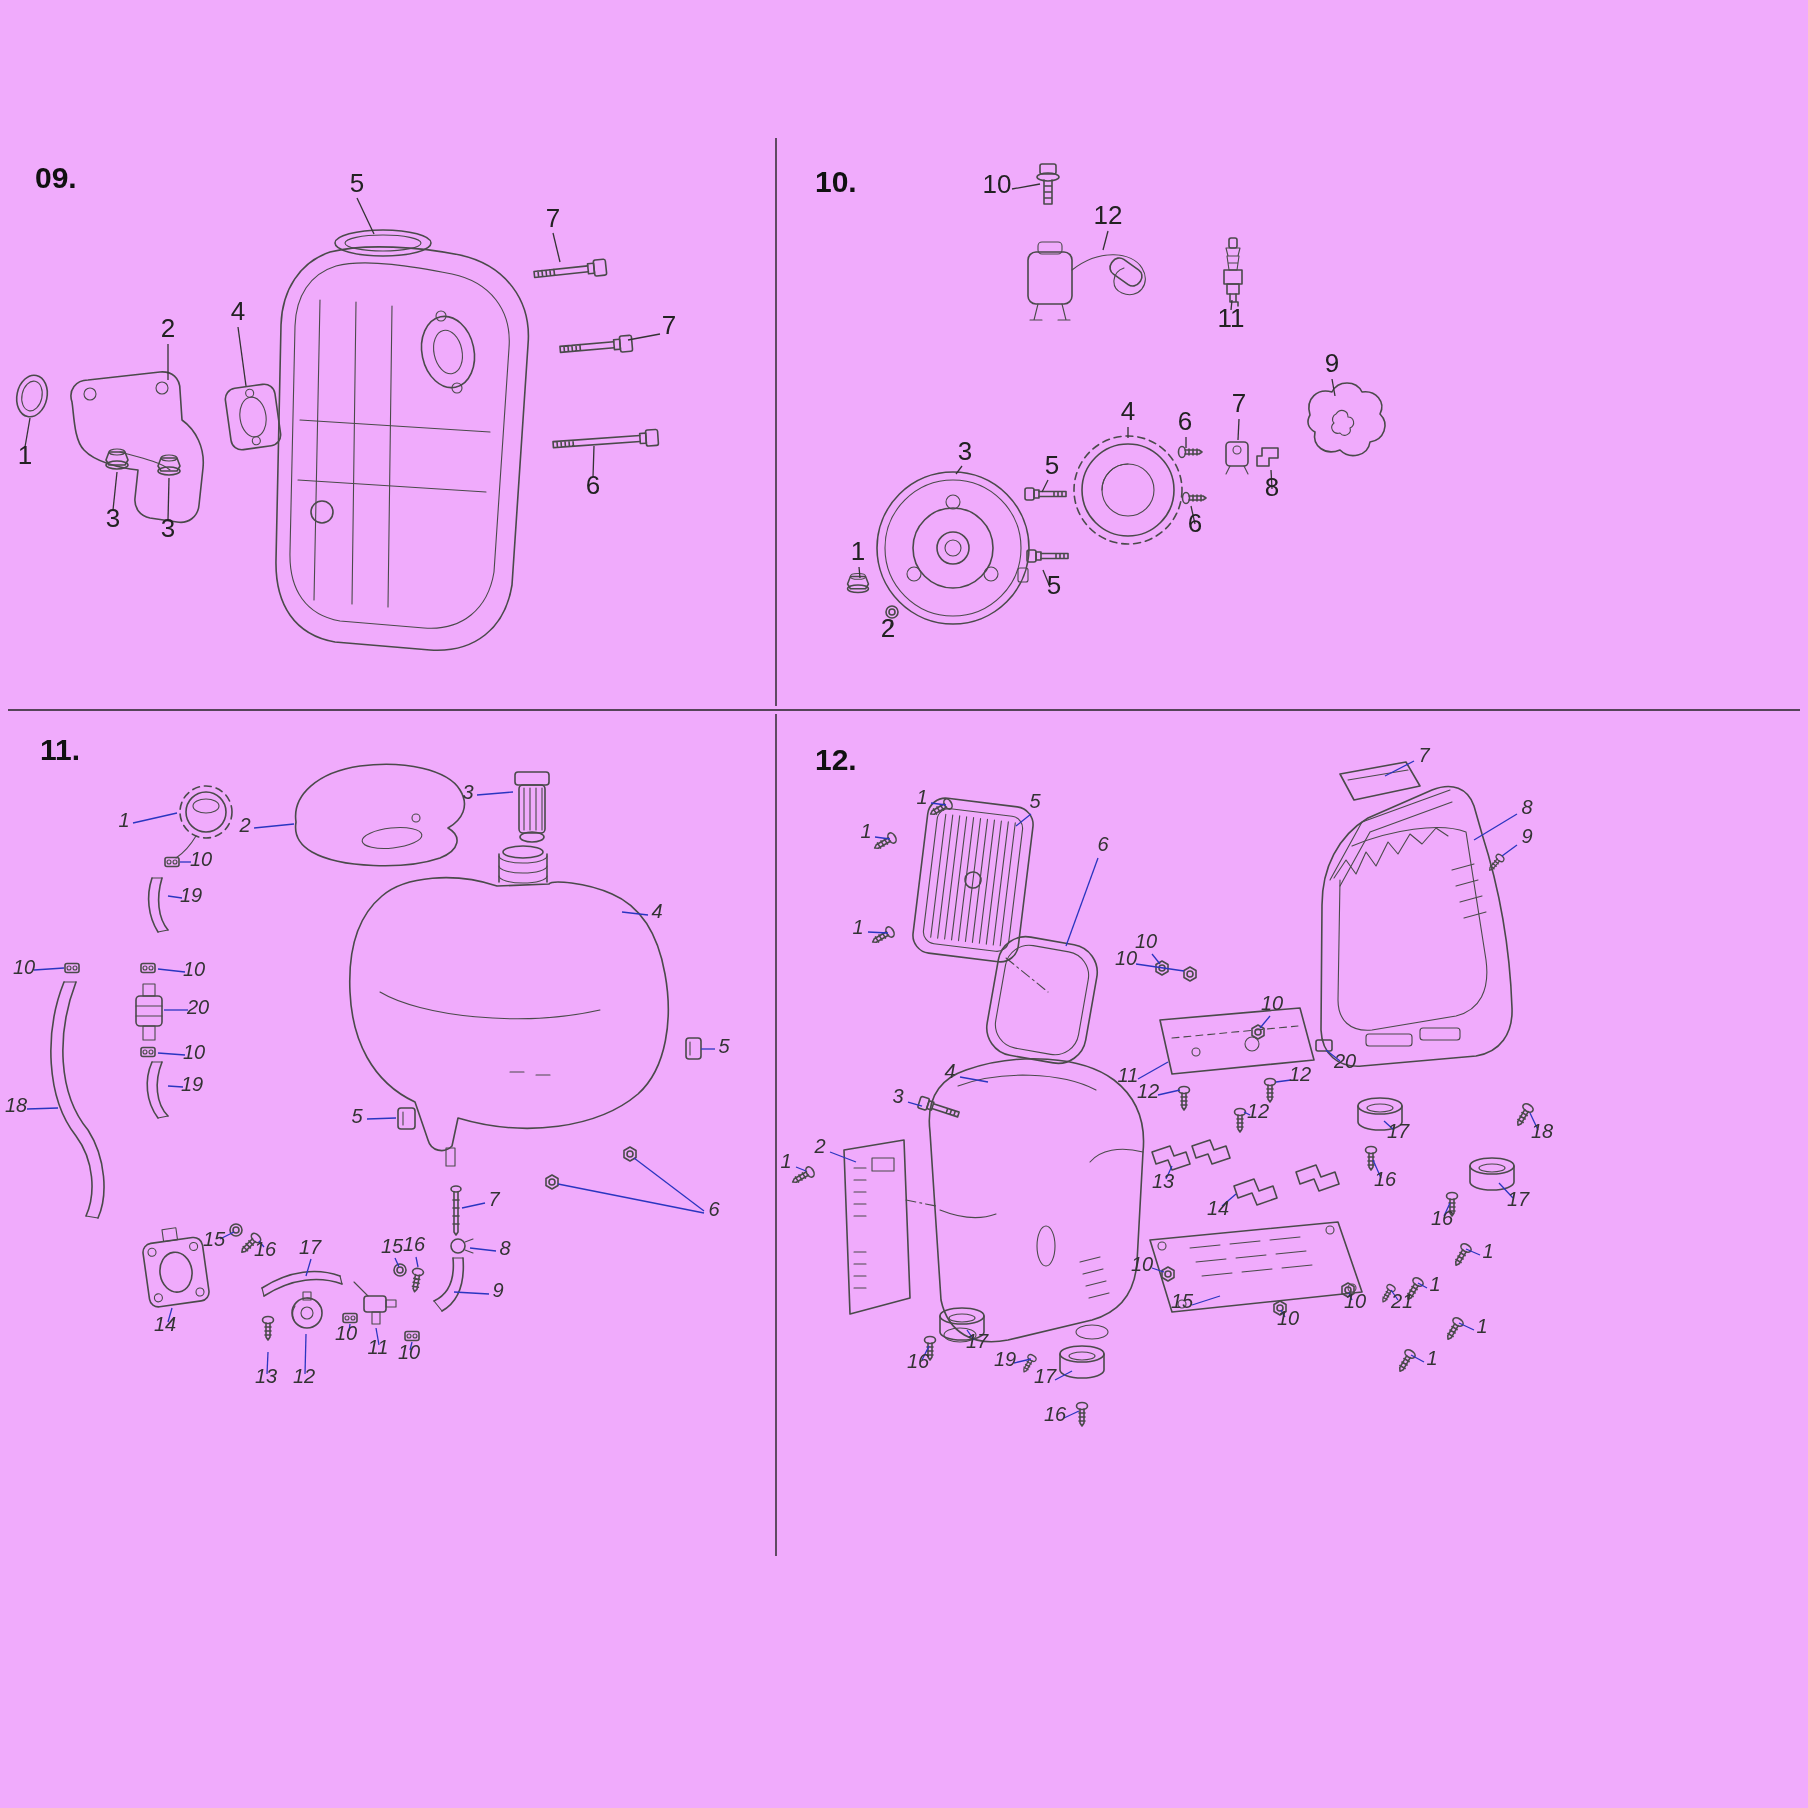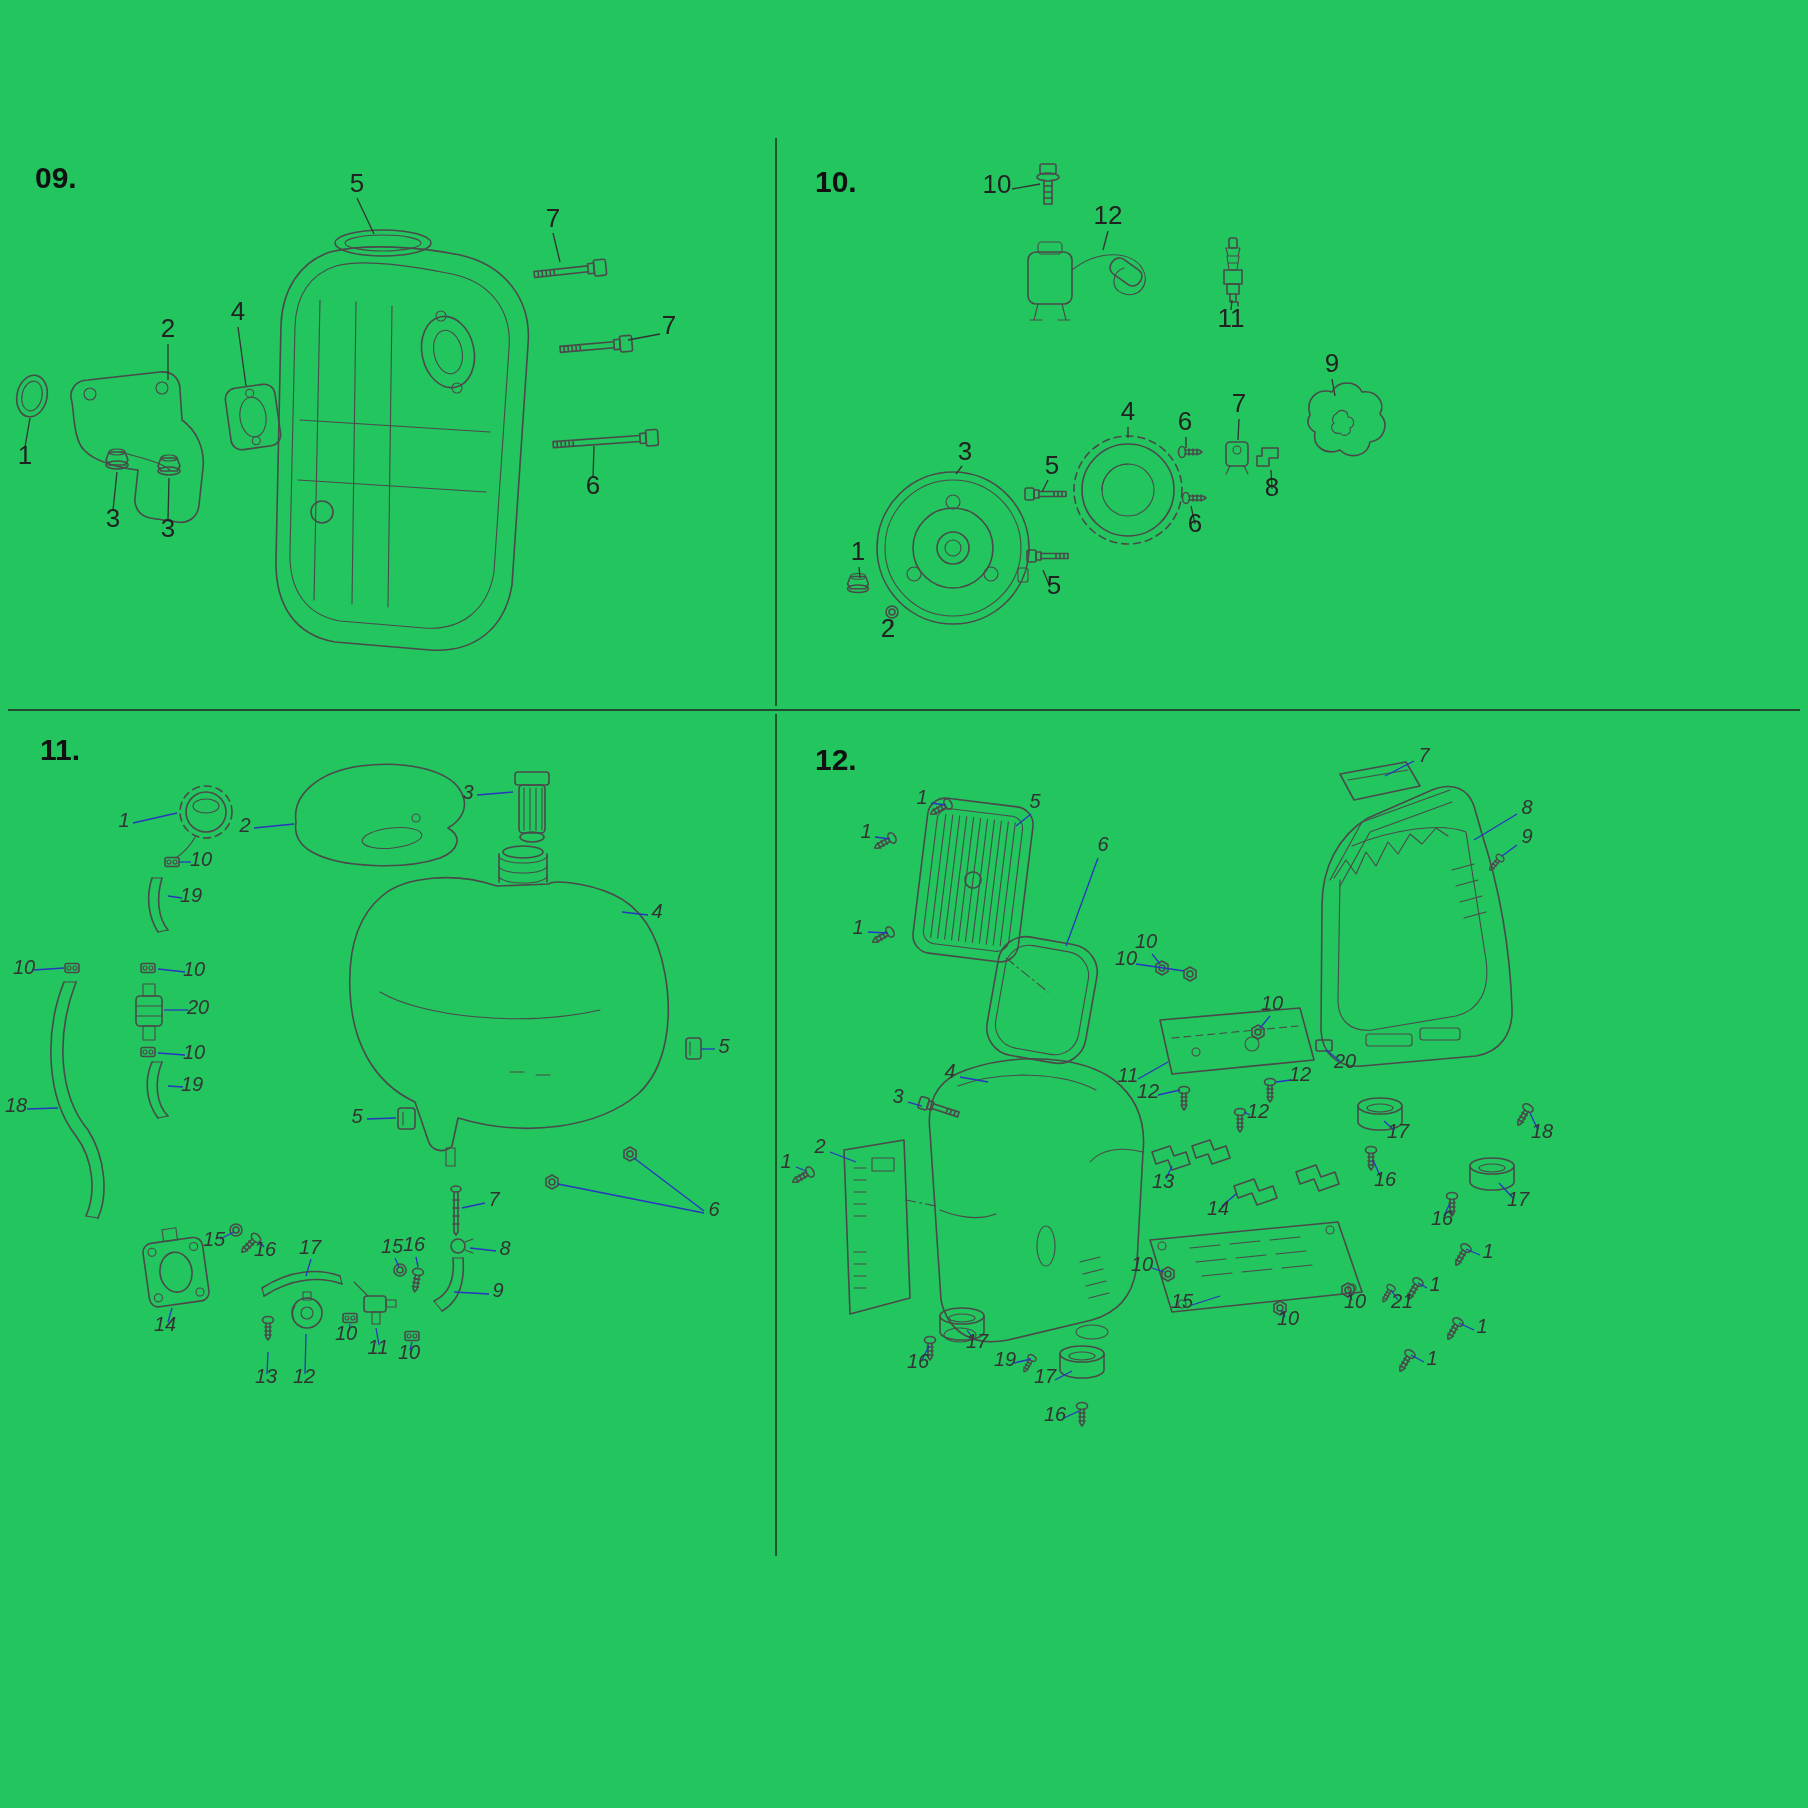--- a/index.html
+++ b/index.html
@@ -1,16 +1,16 @@
 <!DOCTYPE html>
 <html><head>
 <meta charset="utf-8">
 <style>
   html,body{margin:0;padding:0;background:#ffffff;}
-  #canvas{position:relative;width:1808px;height:1808px;background:#22c55e;overflow:hidden;}
+  #canvas{position:relative;width:1808px;height:1808px;background:#f0abfc;overflow:hidden;}
   svg{display:block;}
   .ln{fill:none;stroke:#4a4a4a;stroke-width:1.6;stroke-linecap:round;stroke-linejoin:round;}
   .thin{stroke-width:1.1;}
   .dash{stroke-dasharray:7,5;}
   .dashdot{stroke-dasharray:10,4,2,4;stroke-width:1.1;}
   .div{stroke:#222222;stroke-width:1.4;}
   .sec-label{font-family:"Liberation Sans",sans-serif;font-weight:bold;font-size:30px;fill:#111111;}
   text.co{font-family:"Liberation Sans",sans-serif;}
 </style>
 </head>

